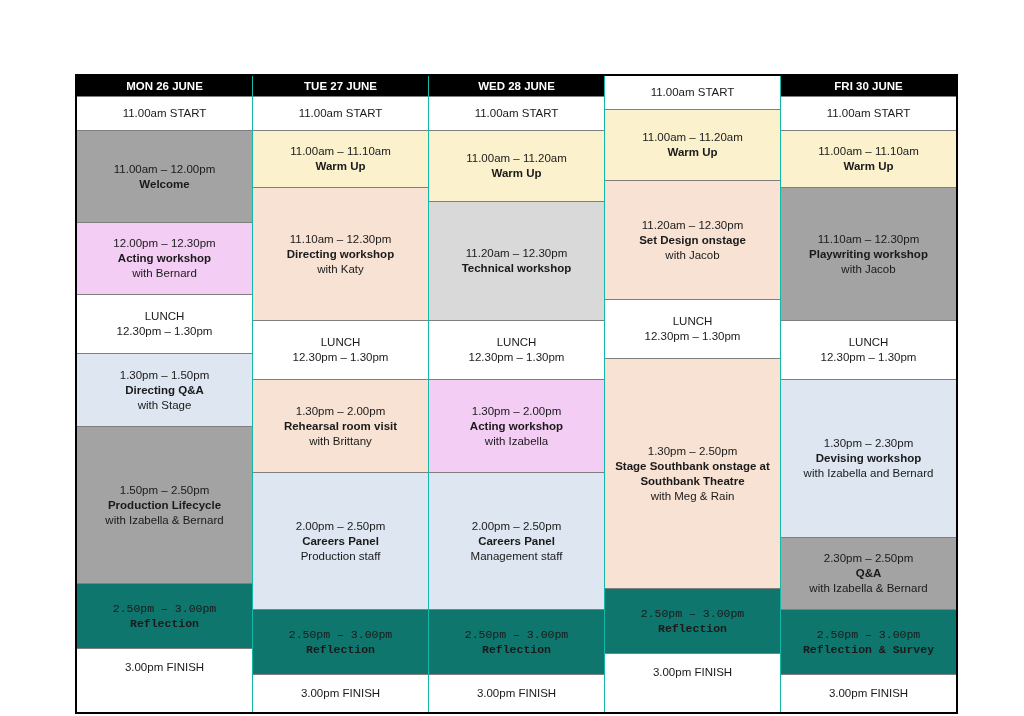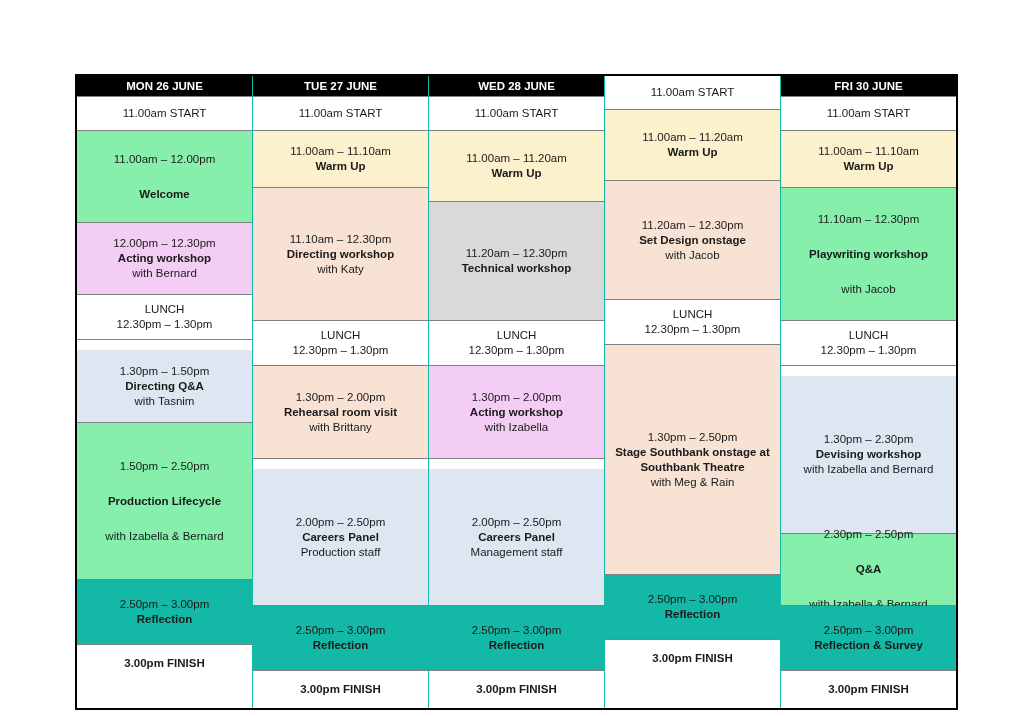--- a/index.html
+++ b/index.html
@@ -6,32 +6,32 @@
   body{width:1024px;height:716px;overflow:hidden;font-family:"Liberation Sans",sans-serif;color:#1a1a1a;}
   .page{position:relative;width:1024px;height:716px;}
   .title{position:absolute;left:75px;top:30px;font-size:16px;font-weight:bold;letter-spacing:.2px;color:#1a1a1a;}
   .schedule{position:absolute;left:75px;top:74px;display:flex;border:2px solid #000;background:#fff;}
   .day-col{width:175px;display:flex;flex-direction:column;border-right:1px solid #14b8a6;}
   .day-col:last-child{border-right:none;}
   .cell{box-sizing:border-box;border-bottom:1px solid #7f7f7f;display:flex;flex-direction:column;align-items:center;justify-content:center;text-align:center;font-size:11.5px;line-height:15px;padding:2px 8px;}
   .day-col .cell:last-child{border-bottom:none;}
   .header{height:21px;background:#000;color:#fff;font-weight:bold;padding:0;}
   .start,.finish{height:34px;background:#fff;padding:0;}
-  .finish{height:37px;font-weight:bold;}
-  .lunch{height:45px;background:#fff;}
+  .finish{height:37px;}
+  .lunch{height:59px;background:#fff;}
   .session .t{font-weight:normal;}
   .session .n{font-weight:bold;}
   .session .p{font-weight:normal;}
-  .bg-green{background:#86efac;gap:20px;}
+  .bg-green{background:#a3a3a3;}
   .bg-yellow{background:#fbf1cd;}
   .bg-peach{background:#f7e2d4;}
   .bg-gray{background:#d9d9d9;}
   .bg-pink{background:#f4cdf4;}
-  .bg-rpink{background:#14b8a6;}
-  .bg-blue{background:#dde6f1;margin-top:10px;}
+  .bg-rpink{background:#0f766e;font-family:Liberation Mono, monospace;}
+  .bg-blue{background:#dde6f1;}
 </style>
 </head>
 <body>
 
 <div class="page">
 
   <div class="schedule">
 
     <div class="day-col">
       <div class="cell header">MON 26 JUNE</div>
@@ -45,21 +45,21 @@
         <div class="n">Acting workshop</div>
         <div class="p">with Bernard</div>
       </div>
       <div class="cell lunch">
         <div class="t">LUNCH</div>
         <div class="t">12.30pm – 1.30pm</div>
       </div>
       <div class="cell session bg-blue" style="height:73px">
         <div class="t">1.30pm – 1.50pm</div>
         <div class="n">Directing Q&amp;A</div>
-        <div class="p">with Tasnim</div>
+        <div class="p">with Stage</div>
       </div>
       <div class="cell session bg-green" style="height:157px">
         <div class="t">1.50pm – 2.50pm</div>
         <div class="n">Production Lifecycle</div>
         <div class="p">with Izabella &amp; Bernard</div>
       </div>
       <div class="cell session bg-rpink" style="height:65px">
         <div class="t">2.50pm – 3.00pm</div>
         <div class="n">Reflection</div>
       </div>

